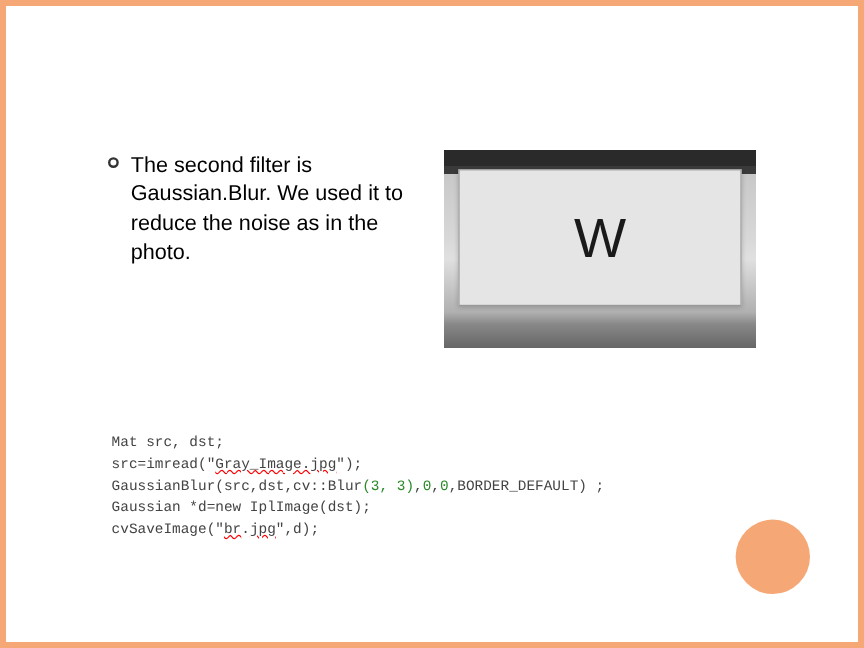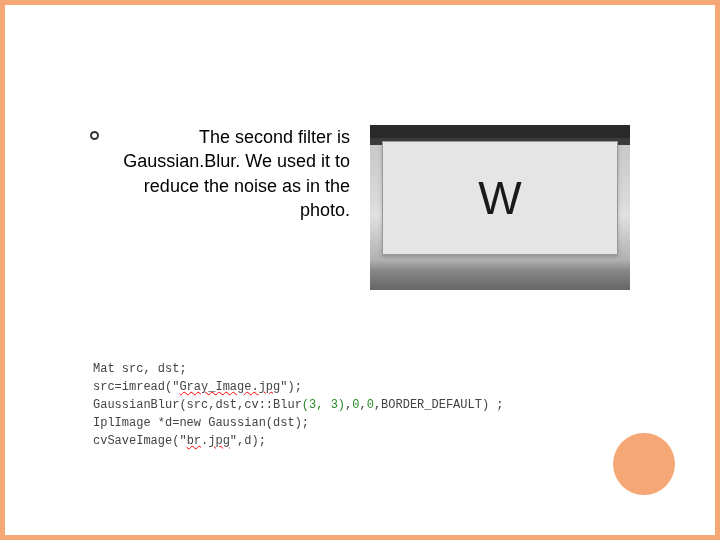--- a/index.html
+++ b/index.html
@@ -9,21 +9,20 @@
     background: #fff;
     border: 5px solid #f5a875;
     font-family: Arial, sans-serif;
     position: relative;
     overflow: hidden;
   }
   .content {
     padding: 120px 60px 0 85px;
     display: flex;
     gap: 20px;
-    text-align: right;
   }
   .text-col {
     flex: 0 0 260px;
     display: flex;
     align-items: flex-start;
   }
   .bullet {
     width: 9px;
     height: 9px;
     border: 2px solid #333;
@@ -108,16 +107,16 @@
       <div class="photo-card">
         <span class="letter">W</span>
       </div>
     </div>
   </div>
 </div>
 
 <div class="code-block"><span>Mat src, dst;</span>
 <span>src=imread("</span><span class="squig">Gray_Image.</span><span class="squig">jpg</span><span>");</span>
 <span>GaussianBlur(src,dst,cv::Blur</span><span class="num">(3, 3)</span><span>,</span><span class="num">0</span><span>,</span><span class="num">0</span><span>,BORDER_DEFAULT) ;</span>
-<span>IplImage *d=new Gaussian(dst);</span>
+<span>Gaussian *d=new IplImage(dst);</span>
 <span>cvSaveImage("</span><span class="squig">br</span><span>.</span><span class="squig">jpg</span><span>",d);</span></div>
 
 <div class="circle"></div>
 
 </body></html>

